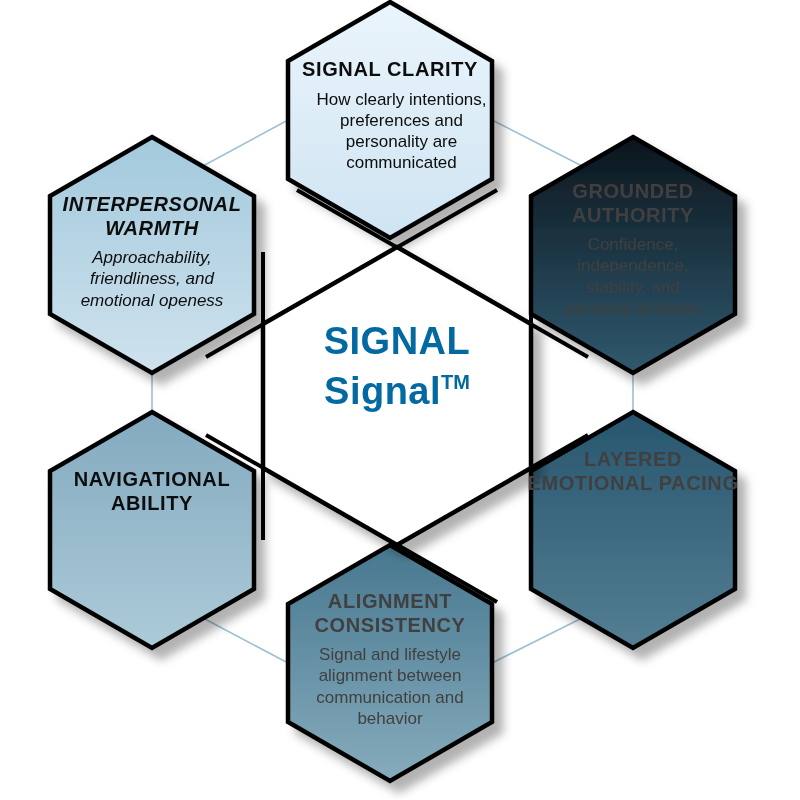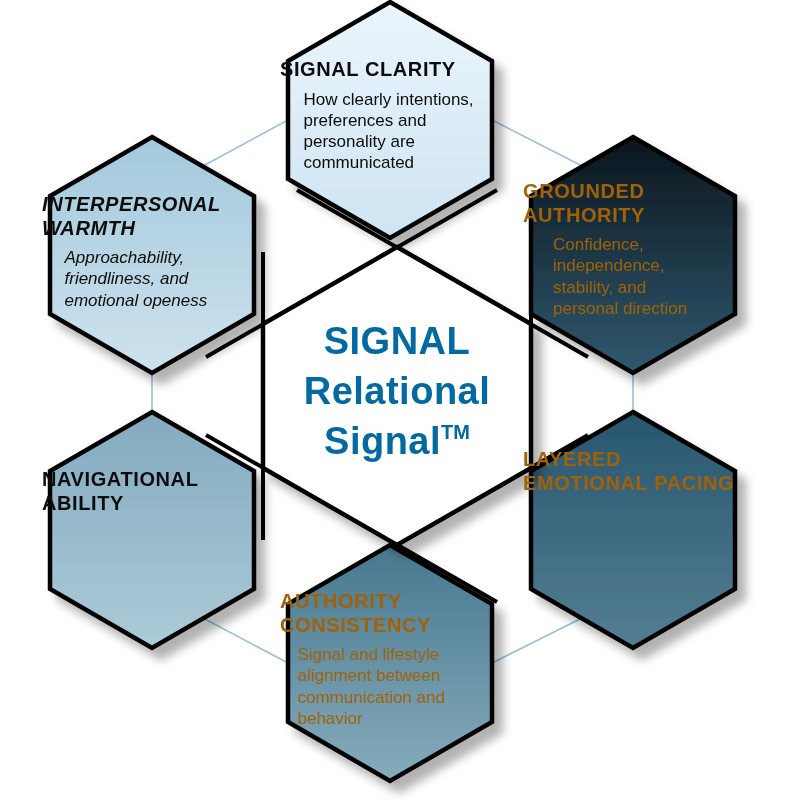--- a/index.html
+++ b/index.html
@@ -1,23 +1,23 @@
 <!DOCTYPE html>
 <html><head>
 <meta charset="utf-8">
 <style>
   html,body{margin:0;padding:0;background:#ffffff;}
   body{width:800px;height:800px;position:relative;overflow:hidden;
        font-family:"Liberation Sans",sans-serif;}
   .stage{position:absolute;inset:0;width:800px;height:800px;}
   svg{position:absolute;left:0;top:0;}
-  .node-text{position:absolute;transform:translateX(-50%);color:#0d0d0d;}
+  .node-text{position:absolute;transform:translateX(-50%);text-align:center;color:#0d0d0d;}
   .node-text .t{font-weight:bold;font-size:20px;letter-spacing:0.6px;line-height:1.18;margin:0 auto 7px auto;}
   .node-text .d{font-size:17px;line-height:1.25;margin:0 auto;}
-  .light{color:#a16207;}
+  .light{color:#404040;}
   .nt-sc{left:390px;top:58px;width:220px;}
   .nt-sc .d{width:196px;padding-left:23px;}
   .nt-ga{left:633px;top:180px;width:220px;}
   .nt-ga .d{width:160px;}
   .nt-lep{left:633px;top:448px;width:220px;}
   .nt-lep .d{width:200px;}
   .nt-ac{left:390px;top:590px;width:220px;}
   .nt-ac .d{width:185px;}
   .nt-na{left:152px;top:468px;width:220px;}
   .nt-na .d{width:150px;}
@@ -99,32 +99,31 @@
   <div class="node-text nt-ga light">
     <div class="t">GROUNDED AUTHORITY</div>
     <div class="d">Confidence, independence, stability, and personal direction</div>
   </div>
 
   <div class="node-text nt-lep light">
     <div class="t">LAYERED EMOTIONAL PACING</div>
   </div>
 
   <div class="node-text nt-ac light">
-    <div class="t">AUTHORITY CONSISTENCY</div>
+    <div class="t">ALIGNMENT CONSISTENCY</div>
     <div class="d">Signal and lifestyle alignment between communication and behavior</div>
   </div>
 
   <div class="node-text nt-na">
     <div class="t">NAVIGATIONAL ABILITY</div>
   </div>
 
   <div class="node-text nt-iw">
     <div class="t">INTERPERSONAL WARMTH</div>
     <div class="d">Approachability, friendliness, and emotional openess</div>
   </div>
 
   <div class="center-text">
     <div>SIGNAL</div>
-    <div>Relational</div>
     <div><span>Signal</span><sup>TM</sup></div>
   </div>
 
 </div>
 
 </body></html>

